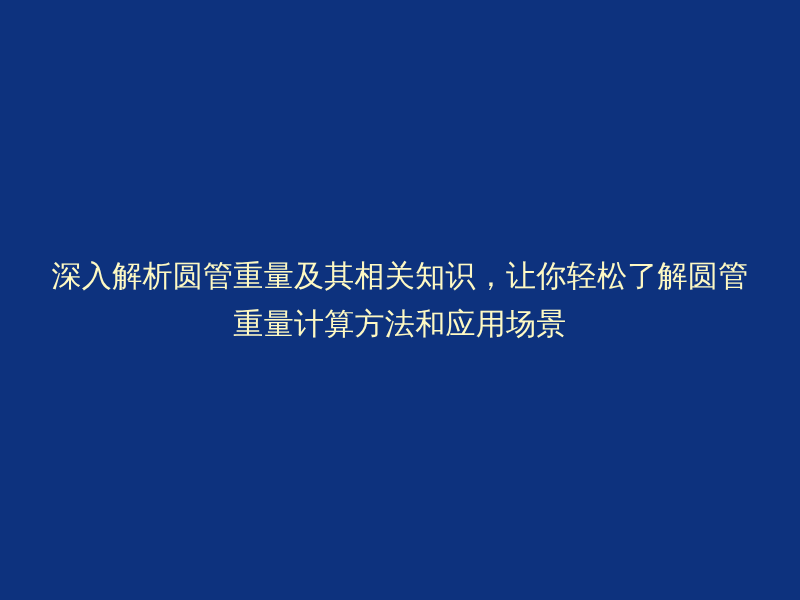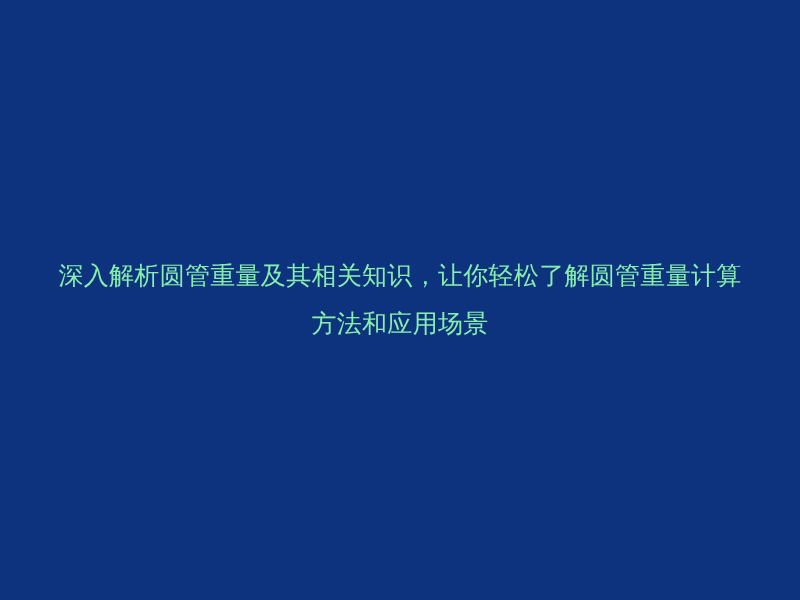--- a/index.html
+++ b/index.html
@@ -30,23 +30,23 @@
     width: 700px;
     margin: 0;
     padding: 0;
     text-align: center;
   }
 
   .title-text {
     display: block;
     margin: 0;
     padding: 0;
-    color: #86efac;
+    color: #fef9c3;
     font-family: "DejaVu Sans", "Liberation Sans", sans-serif;
-    font-size: 25px;
+    font-size: 30px;
     font-weight: 400;
     line-height: 48px;
     letter-spacing: 0.3px;
     text-align: center;
     word-break: break-all;
     white-space: normal;
     -webkit-font-smoothing: antialiased;
   }
 </style>
 </head>

